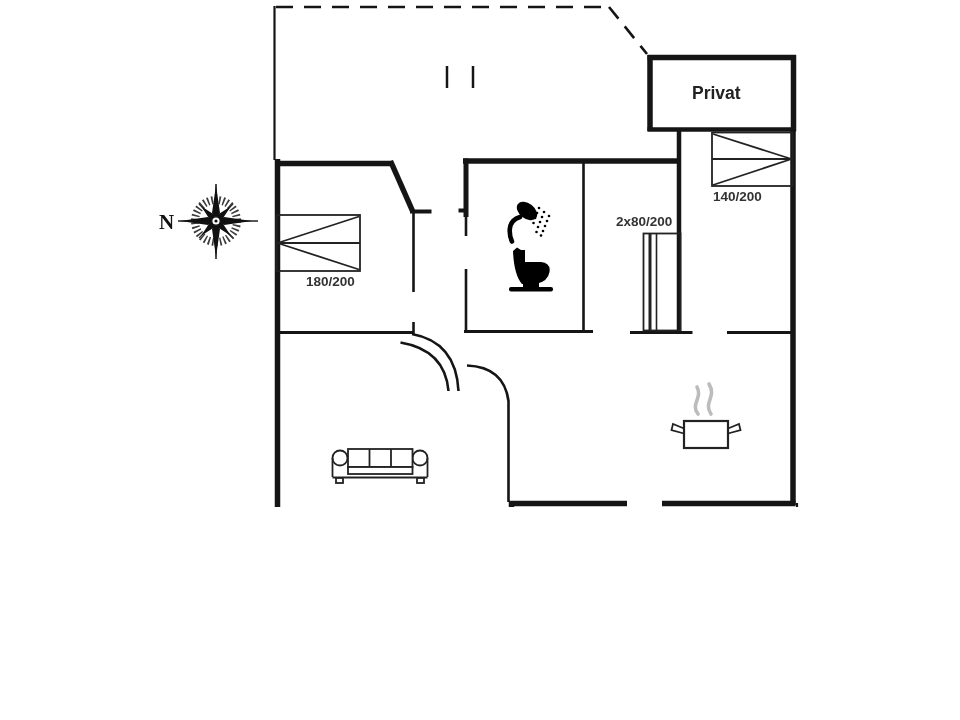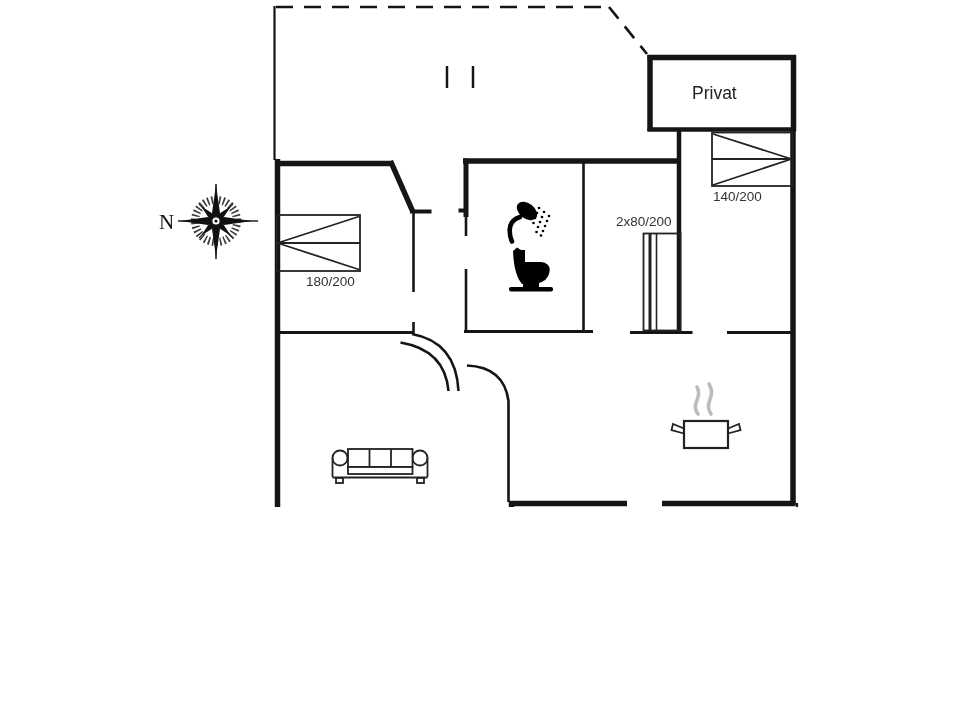--- a/index.html
+++ b/index.html
@@ -1,17 +1,17 @@
 <!DOCTYPE html>
 <html><head>
 <meta charset="utf-8">
 <style>
   html,body{margin:0;padding:0;background:#fff;}
   .stage{position:relative;width:960px;height:507px;background:#fff;overflow:hidden;
-         font-family:"Liberation Sans",sans-serif;}
+         font-family:"Liberation Sans",sans-serif;font-weight:bold;}
   svg{display:block;}
   .room-label{font-family:"Liberation Sans",sans-serif;font-size:17.5px;fill:#222;}
   .dim-label{font-family:"Liberation Sans",sans-serif;font-size:13.5px;fill:#333;}
   .north-label{font-family:"Liberation Serif",serif;font-size:21px;fill:#111;}
 </style>
 </head>
 <body>
 
 <div class="stage">
 <svg width="960" height="720" viewBox="0 0 960 720">

